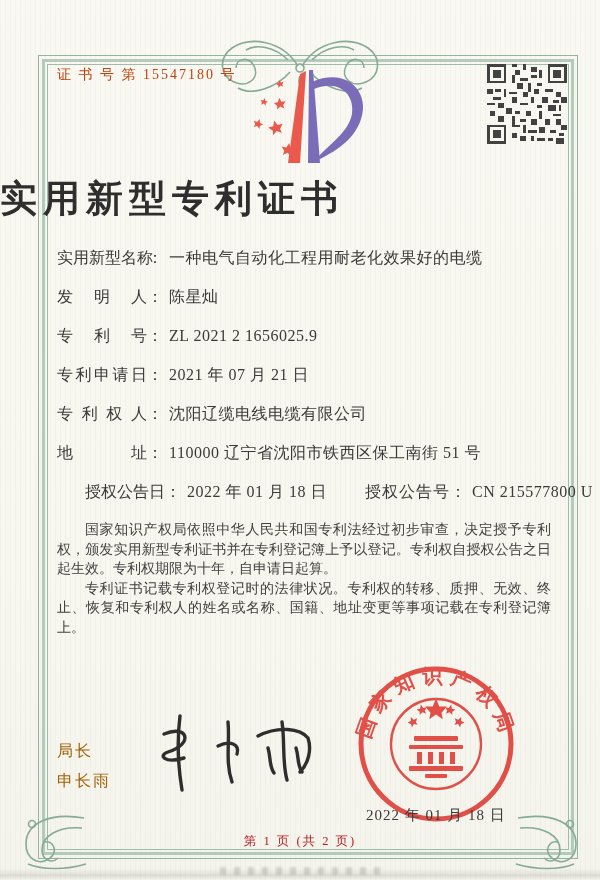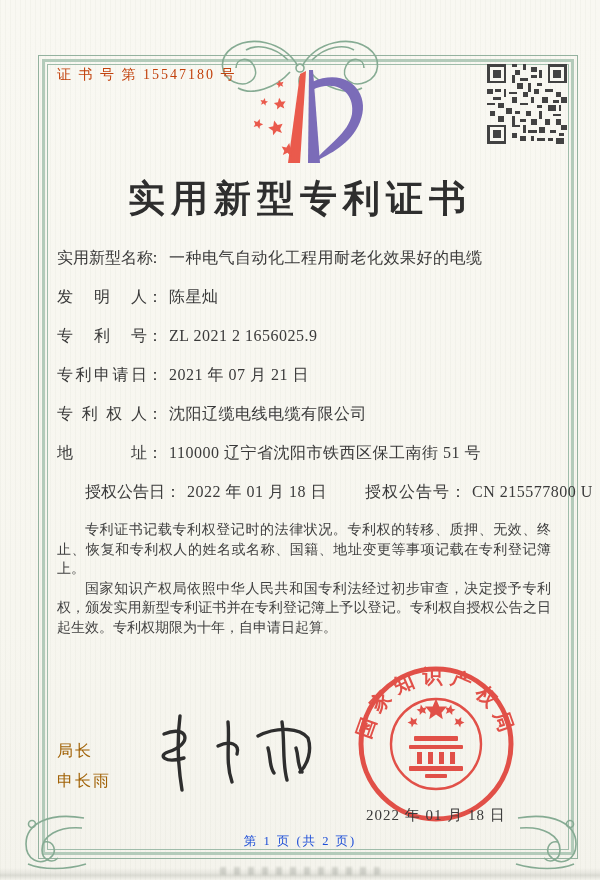--- a/index.html
+++ b/index.html
@@ -27,21 +27,21 @@
     position:absolute;left:2px;top:2px;right:2px;bottom:2px;
     border:1px solid #9fbcaa;
   }
   .cert-number{
     position:absolute;left:57px;top:66px;
     font-size:14px;letter-spacing:2px;color:#c2410c;white-space:nowrap;
   }
   .logo{position:absolute;left:250px;top:66px;}
   .qr{position:absolute;left:487px;top:64px;}
   .title{
-    position:absolute;left:0;top:174px;width:600px;text-align:center;
+    position:absolute;left:0;top:174px;width:600px;
     font-size:37px;font-weight:bold;letter-spacing:6px;color:#2e2e2e;
   }
   .fields{position:absolute;left:57px;top:248px;width:492px;font-size:16px;}
   .row{display:flex;line-height:20px;margin-bottom:19px;white-space:nowrap;}
   .row .lbl{
     display:inline-block;width:90px;
     text-align:justify;text-align-last:justify;text-justify:inter-character;
   }
   .row .colon{margin-right:6px;}
   .row .val{letter-spacing:.5px;}
@@ -58,21 +58,21 @@
     color:#a16207;letter-spacing:2px;
   }
   .signature{position:absolute;left:140px;top:702px;}
   .seal{position:absolute;left:354px;top:662px;opacity:.93;}
   .seal-date{
     position:absolute;left:366px;top:806px;z-index:6;
     font-size:15px;letter-spacing:1px;color:#3a3a3a;white-space:nowrap;
   }
   .footer{
     position:absolute;left:0;top:833px;width:600px;text-align:center;
-    font-size:12.5px;letter-spacing:2px;color:#1d4ed8;
+    font-size:12.5px;letter-spacing:2px;color:#b91c1c;
   }
   .ornament-top{position:absolute;left:190px;top:26px;}
   .corner-bl{position:absolute;left:18px;top:810px;}
   .corner-br{position:absolute;left:512px;top:810px;transform:scaleX(-1);}
   .page-edge{
     position:absolute;left:0;top:868px;width:600px;height:12px;
     background:linear-gradient(180deg, rgba(0,0,0,0) 0%, rgba(120,125,115,.10) 40%, rgba(100,105,95,.18) 60%, rgba(0,0,0,0) 100%);
   }
   .ghost-marks{
     position:absolute;left:220px;top:867px;width:160px;height:8px;
@@ -249,22 +249,22 @@
       <span class="val">2022 年 01 月 18 日</span>
     <span class="second">
       <span class="lbl">授权公告号</span>
         <span class="colon">：</span>
         <span class="val">CN 215577800 U</span>
     </span>
   </div>
 </div>
 
 <div class="paras">
+  <p>国家知识产权局依照中华人民共和国专利法经过初步审查，决定授予专利权，颁发实用新型专利证书并在专利登记簿上予以登记。专利权自授权公告之日起生效。专利权期限为十年，自申请日起算。</p>
   <p>专利证书记载专利权登记时的法律状况。专利权的转移、质押、无效、终止、恢复和专利权人的姓名或名称、国籍、地址变更等事项记载在专利登记簿上。</p>
-  <p>国家知识产权局依照中华人民共和国专利法经过初步审查，决定授予专利权，颁发实用新型专利证书并在专利登记簿上予以登记。专利权自授权公告之日起生效。专利权期限为十年，自申请日起算。</p>
 </div>
 
 <div class="signer">
   <div>局长</div>
   <div>申长雨</div>
 </div>
 
 <svg class="signature" width="190" height="95" viewBox="0 0 190 95">
   <g stroke="#2e2e2e" stroke-width="3.4" fill="none" stroke-linecap="round" stroke-linejoin="round">
     <path d="M40,14 C37,38 38,64 42,88"></path>

